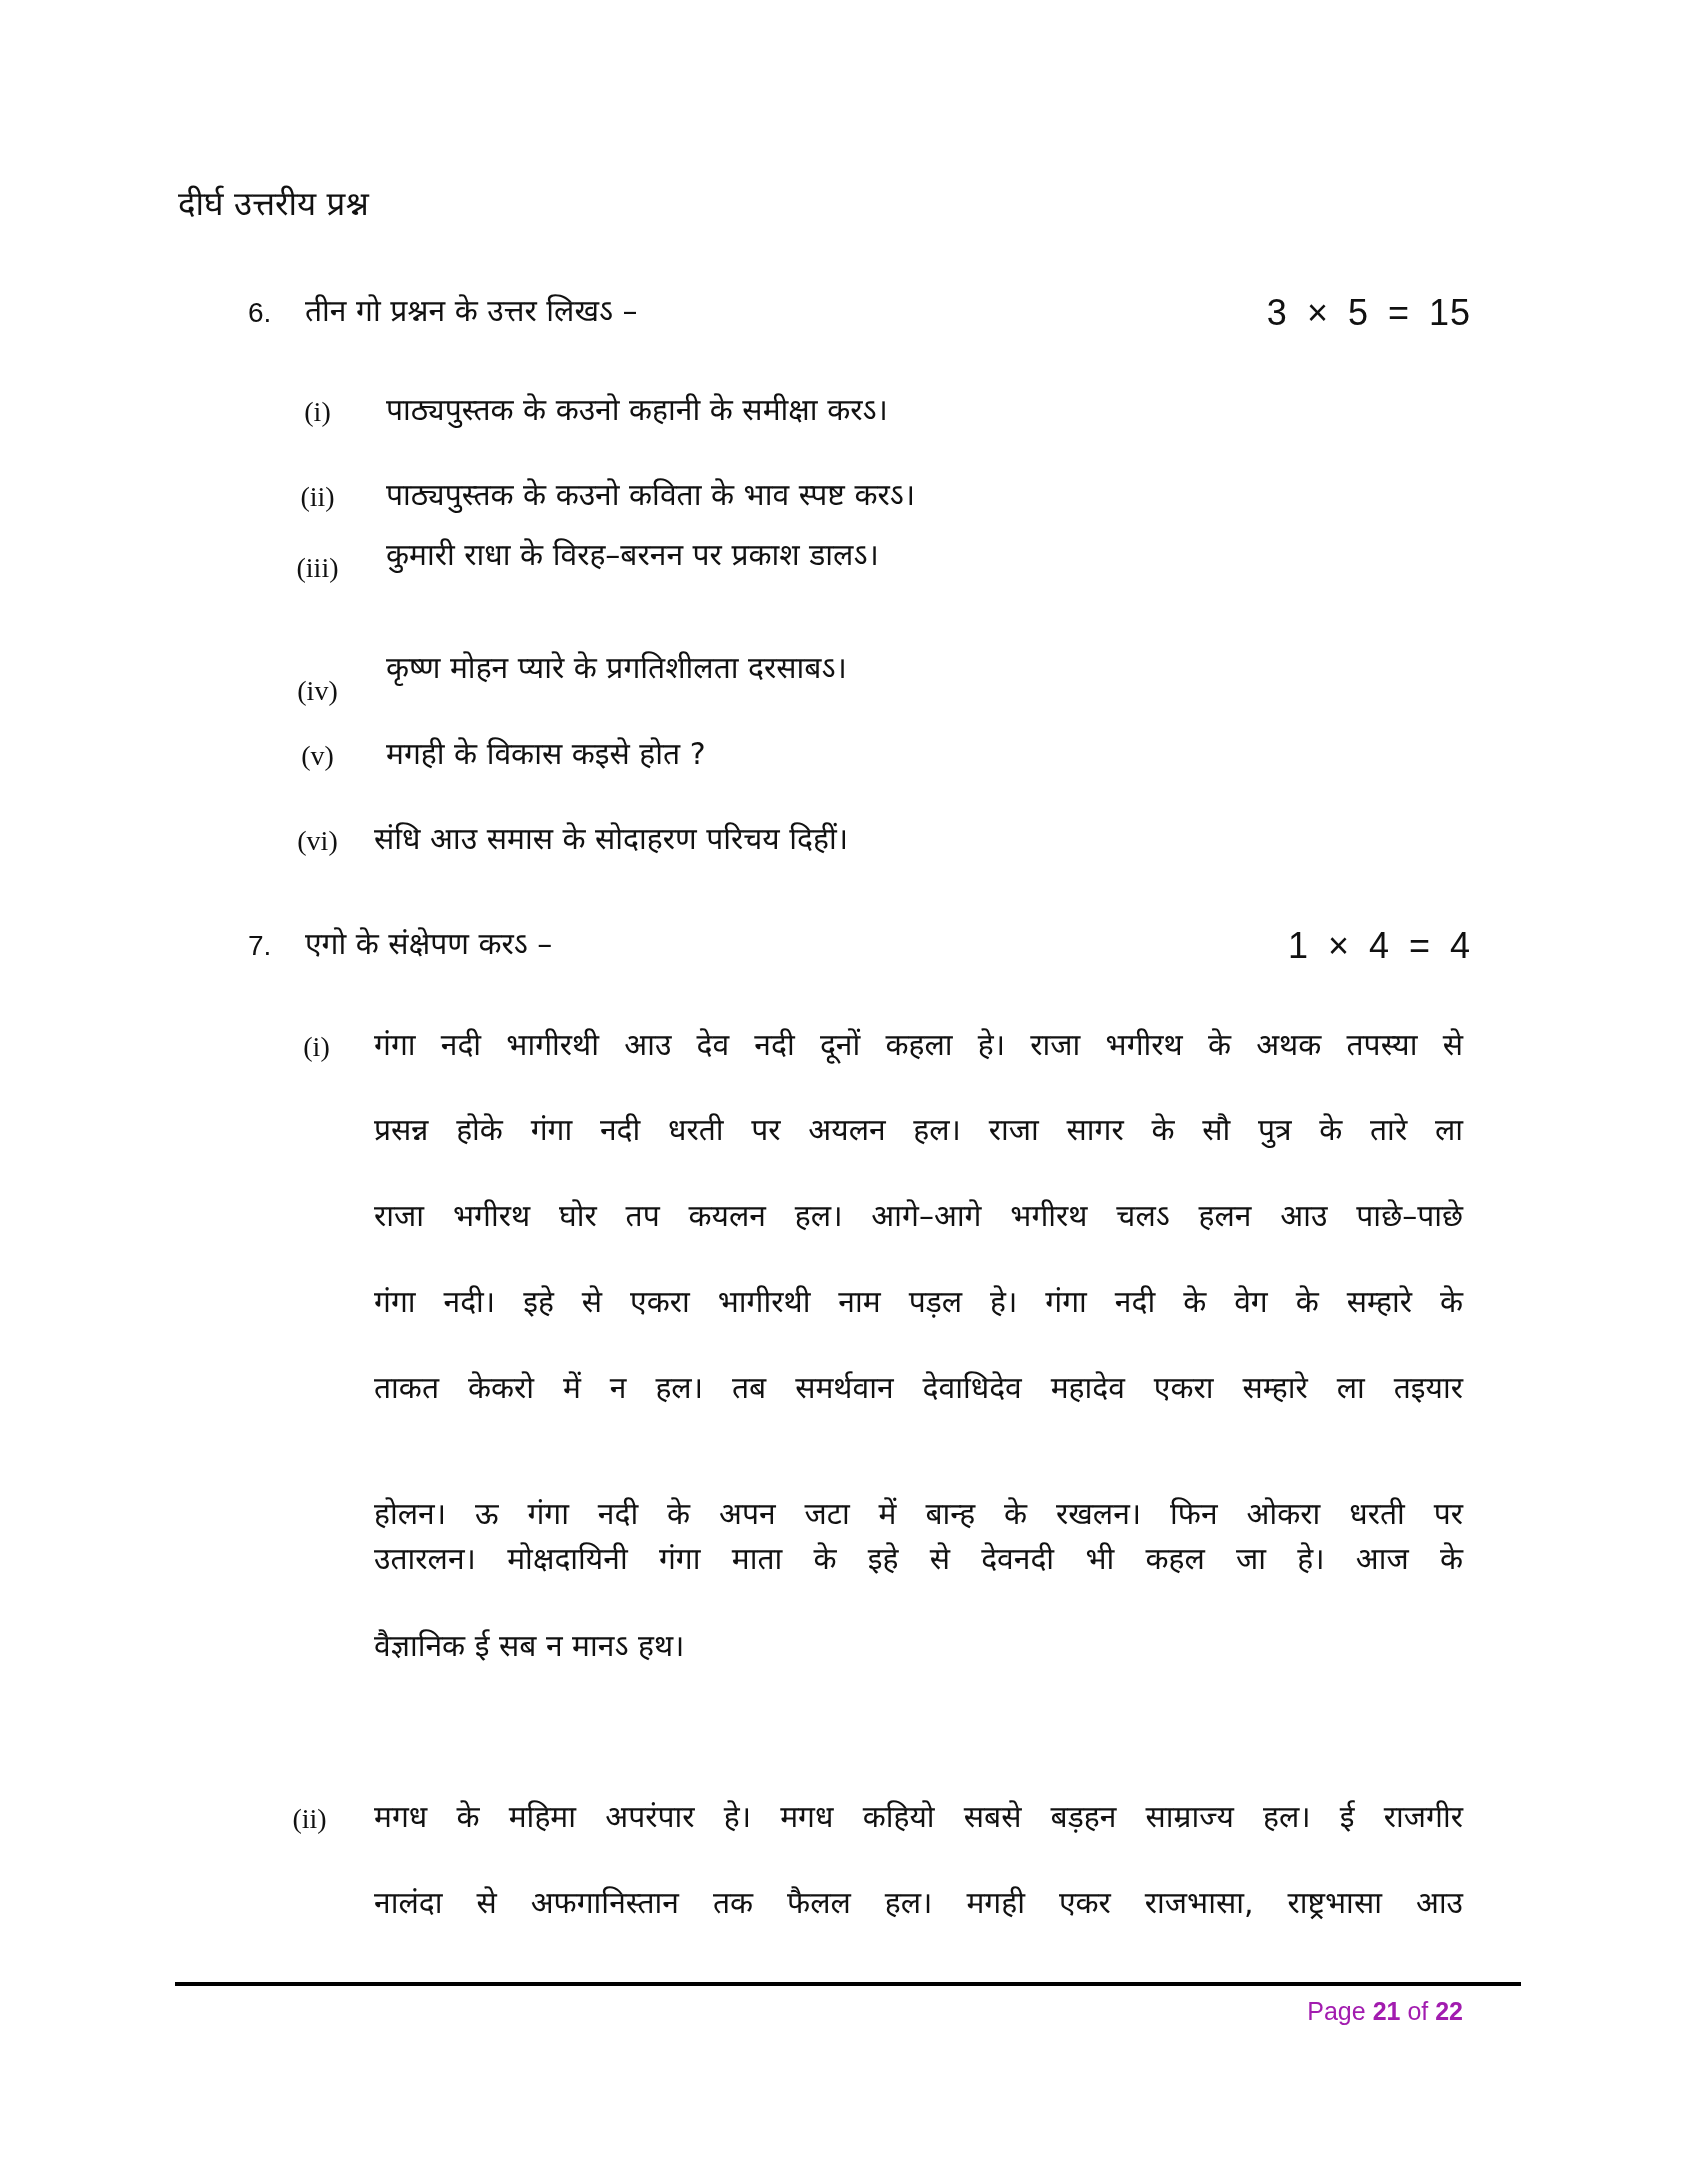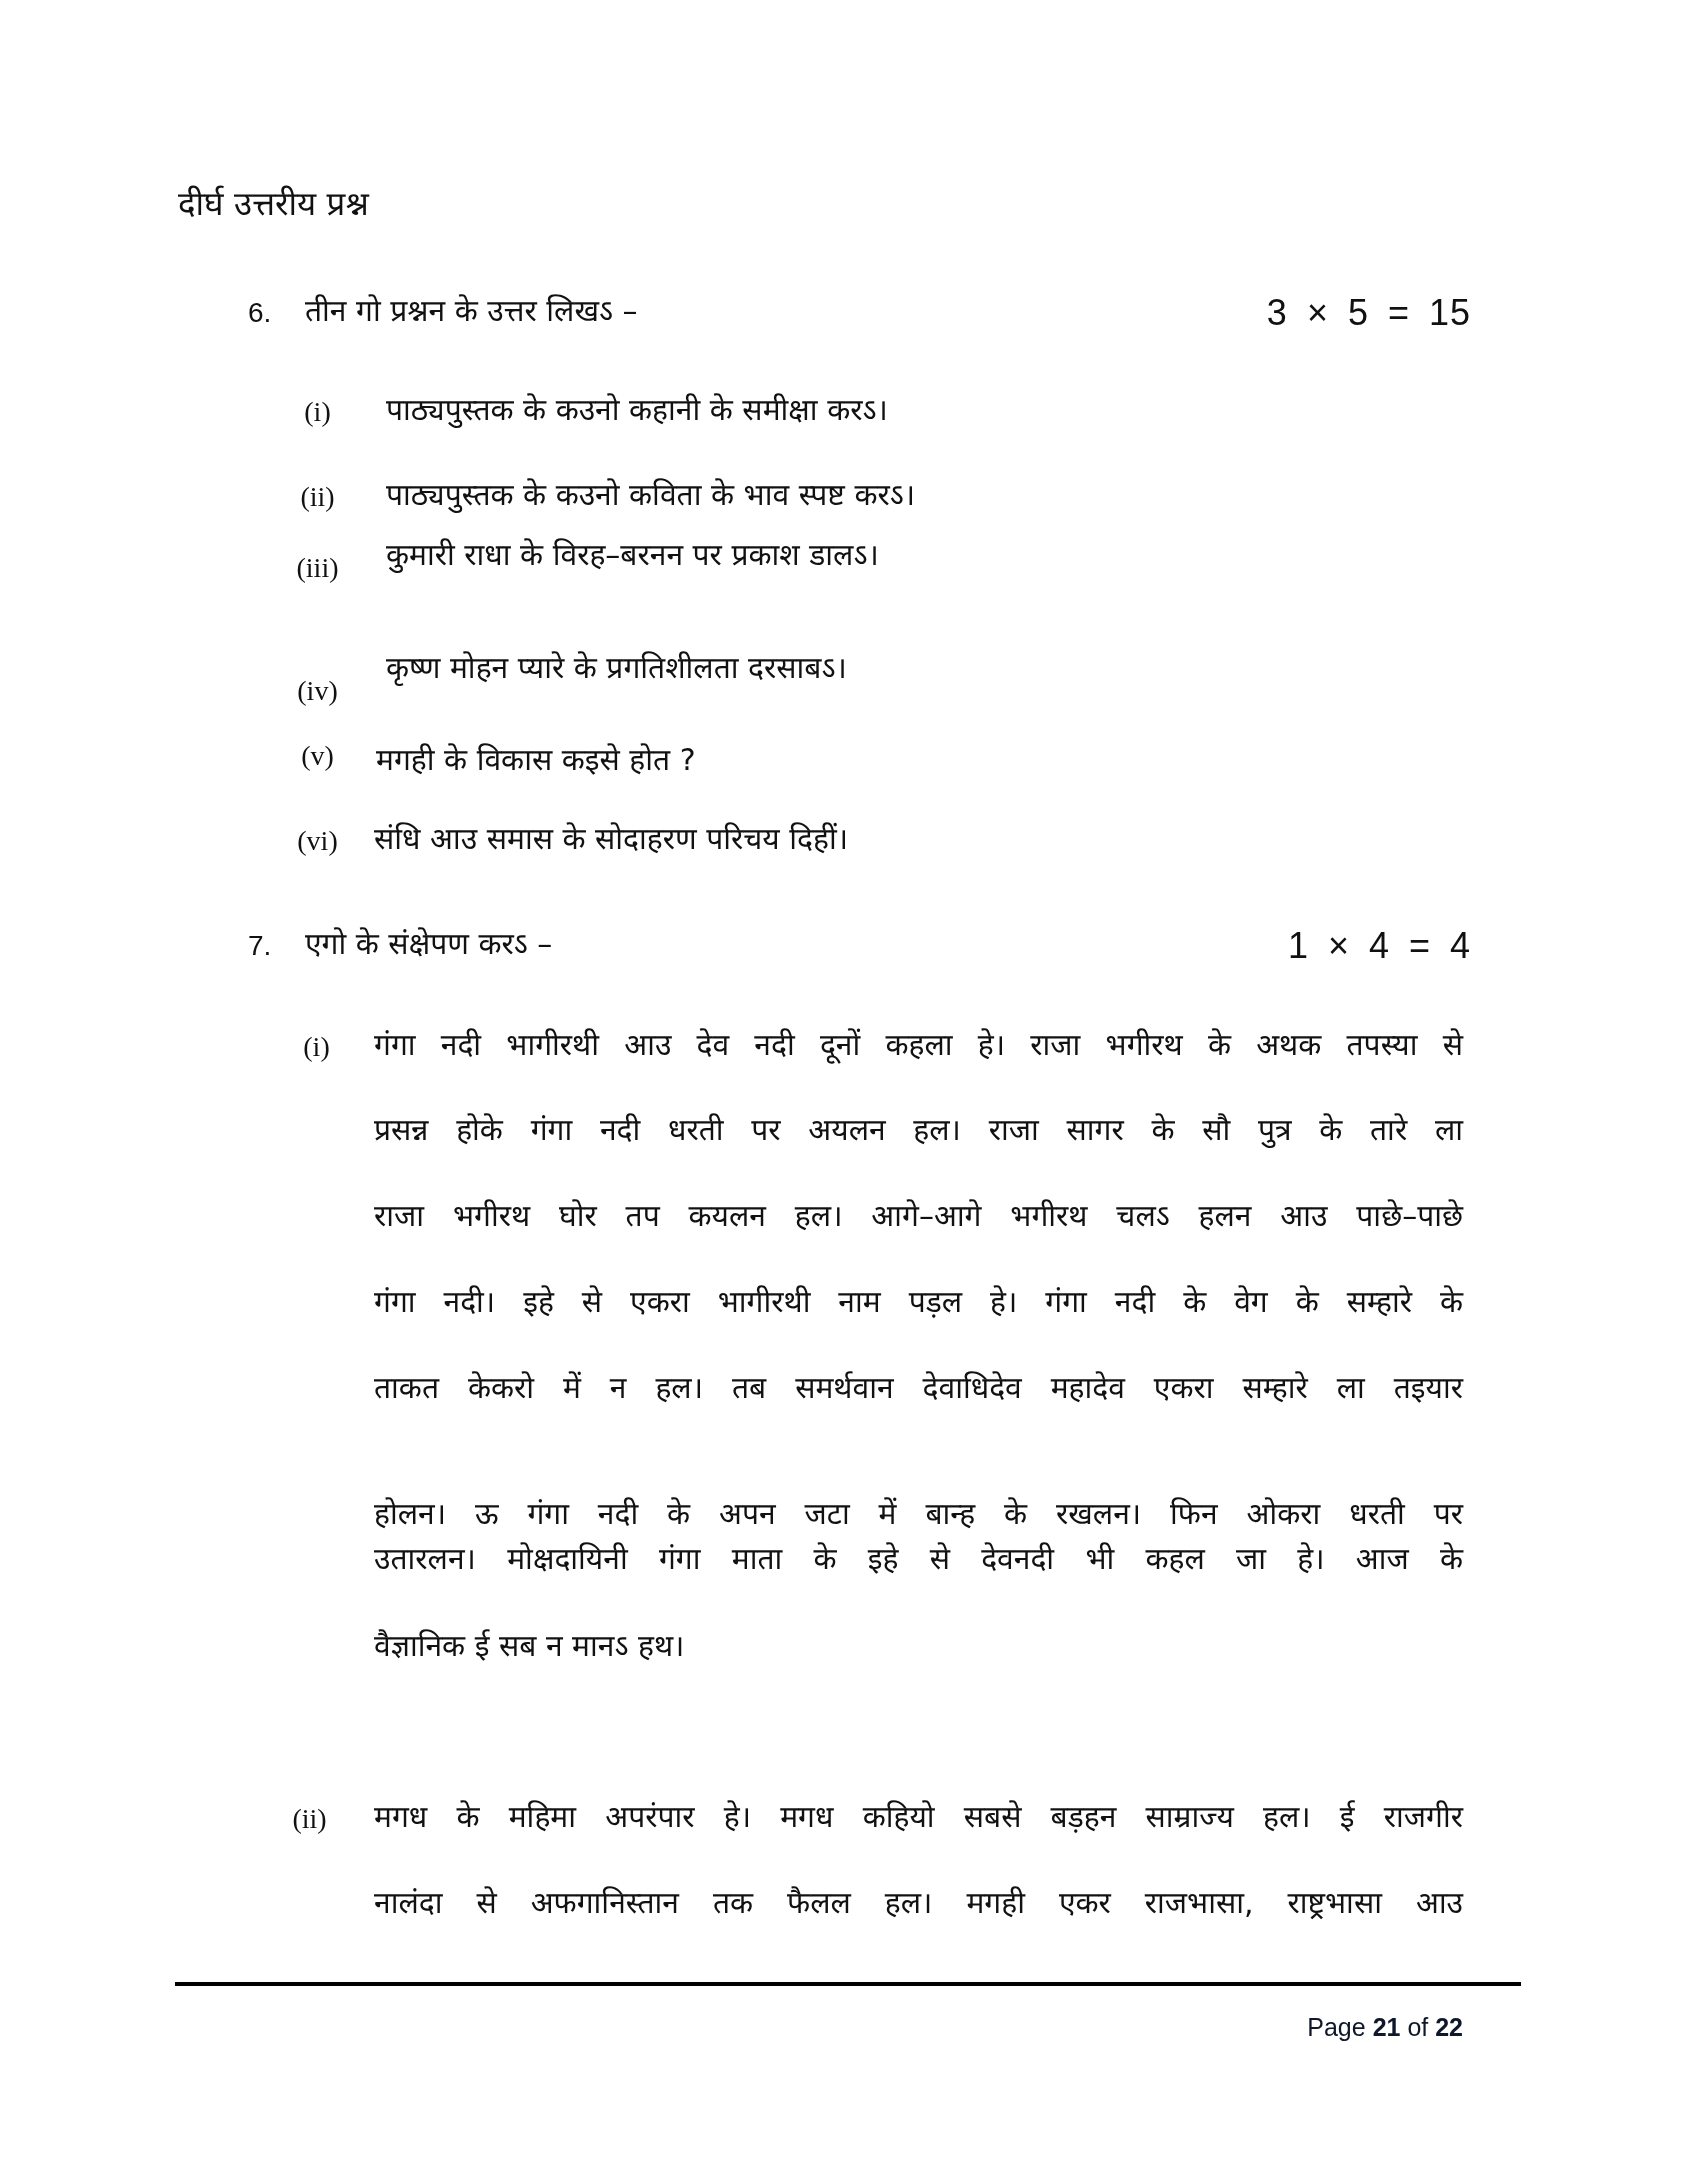--- a/index.html
+++ b/index.html
@@ -10,21 +10,21 @@
   .qnum { font-family: "Liberation Sans", sans-serif; font-size: 28px; line-height: 40px; }
   .qtext { font-size: 30px; line-height: 40px; }
   .marks { font-family: "Liberation Sans", sans-serif; font-size: 36px; line-height: 40px;
            letter-spacing: 1px; word-spacing: 8px; text-align: right; }
   .roman { font-family: "Liberation Serif", serif; font-size: 28px; line-height: 40px; text-align: center; width: 69px; }
   .sub { font-size: 30px; line-height: 40px; }
   .para-line { font-size: 30px; line-height: 40px; width: 1089px; left: 374px;
                text-align: justify; text-align-last: justify; white-space: normal; }
   .para-line.last { text-align-last: left; }
   .rule { position: absolute; left: 175px; top: 1982px; width: 1346px; height: 4px; background: #000; }
-  .footer { right: 220px; top: 1994px; font-family: "Liberation Sans", sans-serif; font-size: 25px; line-height: 34px; color: #0f172a; margin-top: 16px; }
+  .footer { right: 220px; top: 1994px; font-family: "Liberation Sans", sans-serif; font-size: 25px; line-height: 34px; color: #a21caf; }
   .footer b { font-weight: bold; }
 </style>
 </head>
 <body>
 
 <div class="abs heading">दीर्घ उत्तरीय प्रश्न</div>
 
 <div class="abs qnum" style="left:248px; top:293px;">6.</div>
 <div class="abs qtext" style="left:305px; top:291px;">तीन गो प्रश्नन के उत्तर लिखऽ –</div>
 <div class="abs marks" style="left:1218px; width:253px; top:293px;">3 × 5 = 15</div>
@@ -35,21 +35,21 @@
 <div class="abs roman" style="left:283px; top:477px;">(ii)</div>
 <div class="abs sub" style="left:386px; top:475px;">पाठ्यपुस्तक के कउनो कविता के भाव स्पष्ट करऽ।</div>
 
 <div class="abs roman" style="left:283px; top:548px;">(iii)</div>
 <div class="abs sub" style="left:386px; top:535px;">कुमारी राधा के विरह–बरनन पर प्रकाश डालऽ।</div>
 
 <div class="abs roman" style="left:283px; top:650px;margin-top:21px;">(iv)</div>
 <div class="abs sub" style="left:386px; top:648px;">कृष्ण मोहन प्यारे के प्रगतिशीलता दरसाबऽ।</div>
 
 <div class="abs roman" style="left:283px; top:736px;">(v)</div>
-<div class="abs sub" style="left:376px; top:734px;margin-top:6px;">मगही के विकास कइसे होत ?</div>
+<div class="abs sub" style="left:386px; top:734px;">मगही के विकास कइसे होत ?</div>
 
 <div class="abs roman" style="left:283px; top:821px;">(vi)</div>
 <div class="abs sub" style="left:374px; top:819px;">संधि आउ समास के सोदाहरण परिचय दिहीं।</div>
 
 <div class="abs qnum" style="left:248px; top:926px;">7.</div>
 <div class="abs qtext" style="left:305px; top:924px;">एगो के संक्षेपण करऽ –</div>
 <div class="abs marks" style="left:1218px; width:253px; top:926px;">1 × 4 = 4</div>
 
 <div class="abs roman" style="left:282px; top:1027px;">(i)</div>
 <div class="abs para-line" style="top:1025px;">गंगा नदी भागीरथी आउ देव नदी दूनों कहला हे। राजा भगीरथ के अथक तपस्या से</div>

